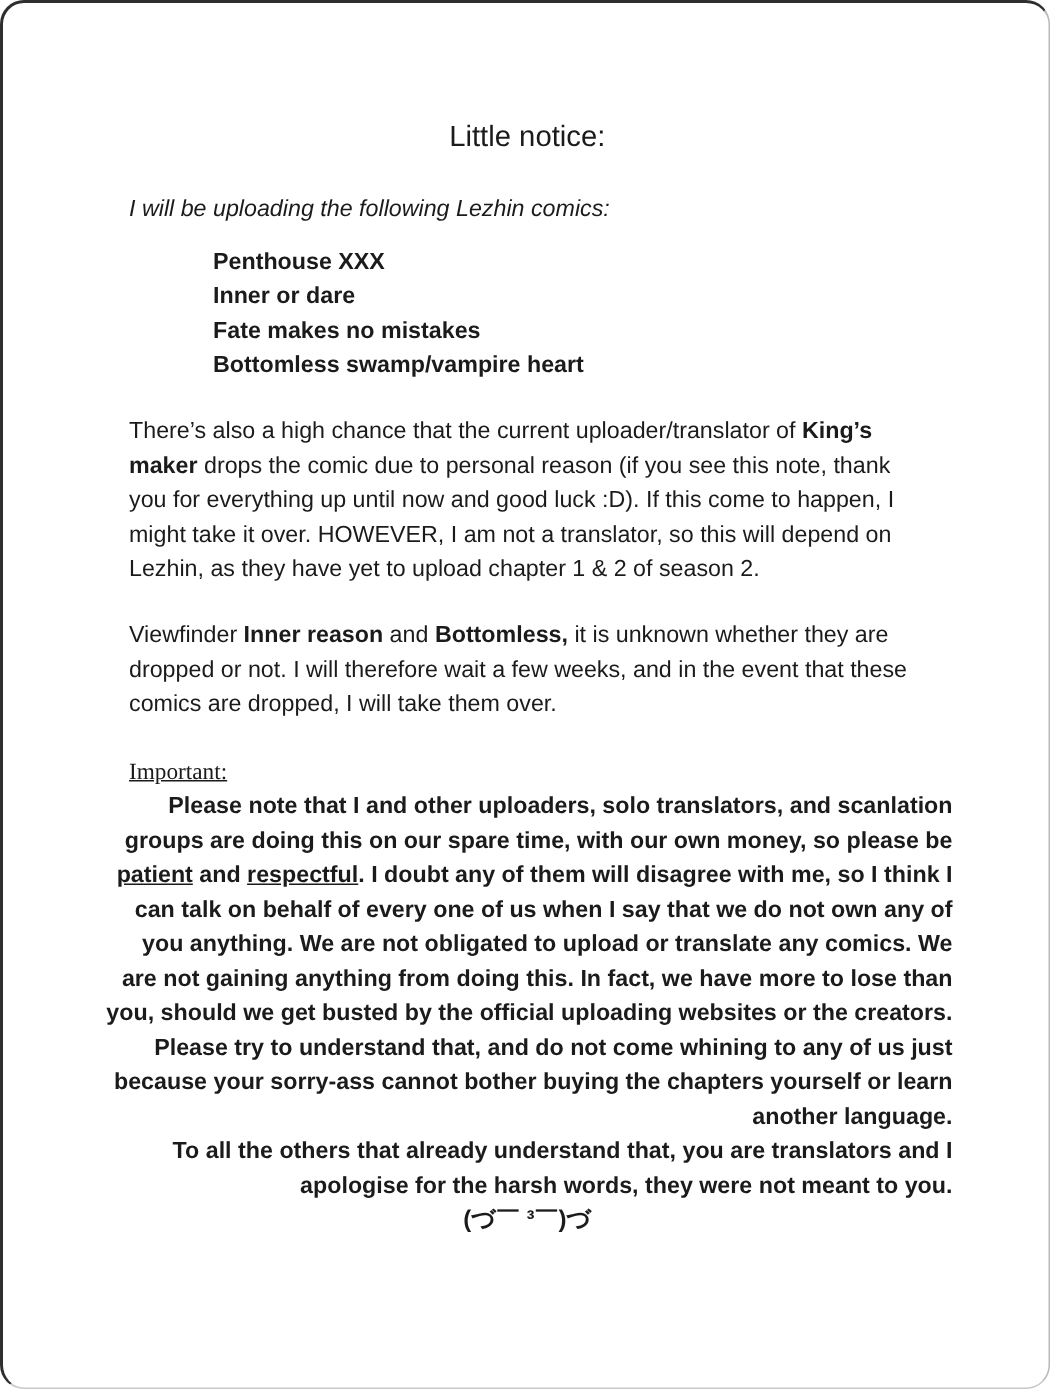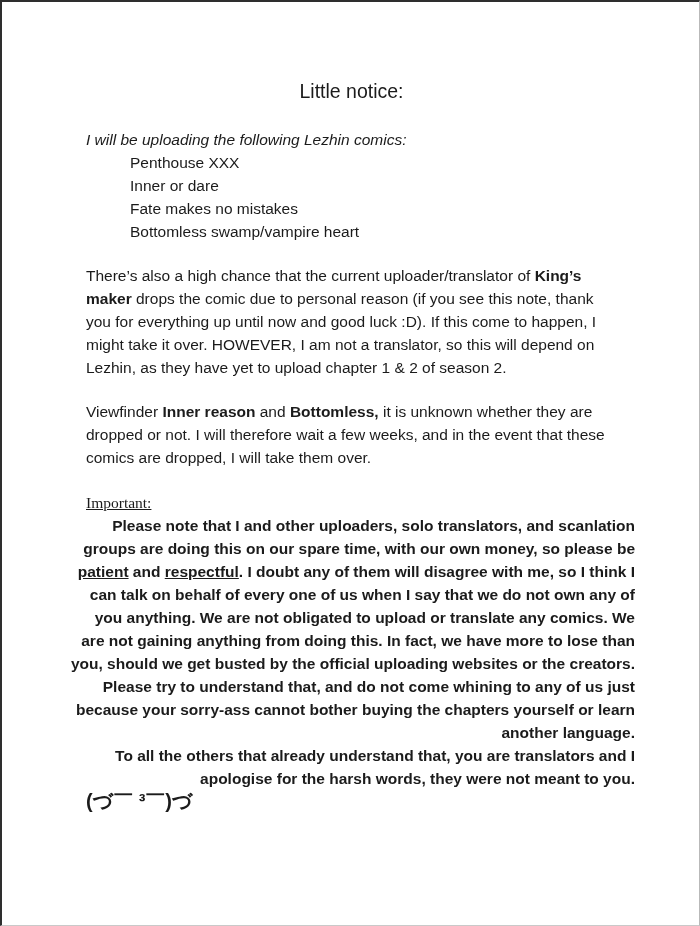--- a/index.html
+++ b/index.html
@@ -16,20 +16,21 @@
     border-top: 2px solid #2e2e2e;
     border-left: 2px solid #2e2e2e;
     border-right: 1px solid #b9b9b9;
     border-bottom: 1px solid #c9c9c9;
     padding: 76px 82px 0 84px;
     overflow: hidden;
     font-family: "Liberation Sans", sans-serif;
     font-size: 15.5px;
     line-height: 23px;
     color: #1b1b1b;
+    border-radius: 16px;
   }
   .title {
     font-size: 19.5px;
     font-weight: normal;
     text-align: center;
     margin: 0 0 24px 0;
     line-height: 26px;
   }
   .para {
     margin: 0;
@@ -38,42 +39,43 @@
   .comic-list + .para.gap,
   .para.gap {
     margin-top: 21px;
   }
   .lead {
     margin: 0;
     font-style: italic;
   }
   .comic-list {
     list-style: none;
-    margin: 0;
+    margin: 12px;
     padding: 0 0 0 44px;
-    font-weight: normal;
+    font-weight: bold;
   }
   .comic-list li {
     line-height: 23px;
   }
   .u {
     text-decoration: underline;
   }
   .important-heading {
     margin-top: 22px;
     font-family: Liberation Serif, serif;
   }
   .important-block {
     margin: 0 -18px;
     font-weight: bold;
     text-align: right;
   }
   .kaomoji-line {
+    text-align: center;
     font-weight: bold;
-    font-size: 20px;
+    font-size: 16px;
     margin: 0;
   }
   b { font-weight: bold; }
 </style>
 </head>
 <body>
 
 <div class="page">
 
   <h1 class="title">Little notice:</h1>

